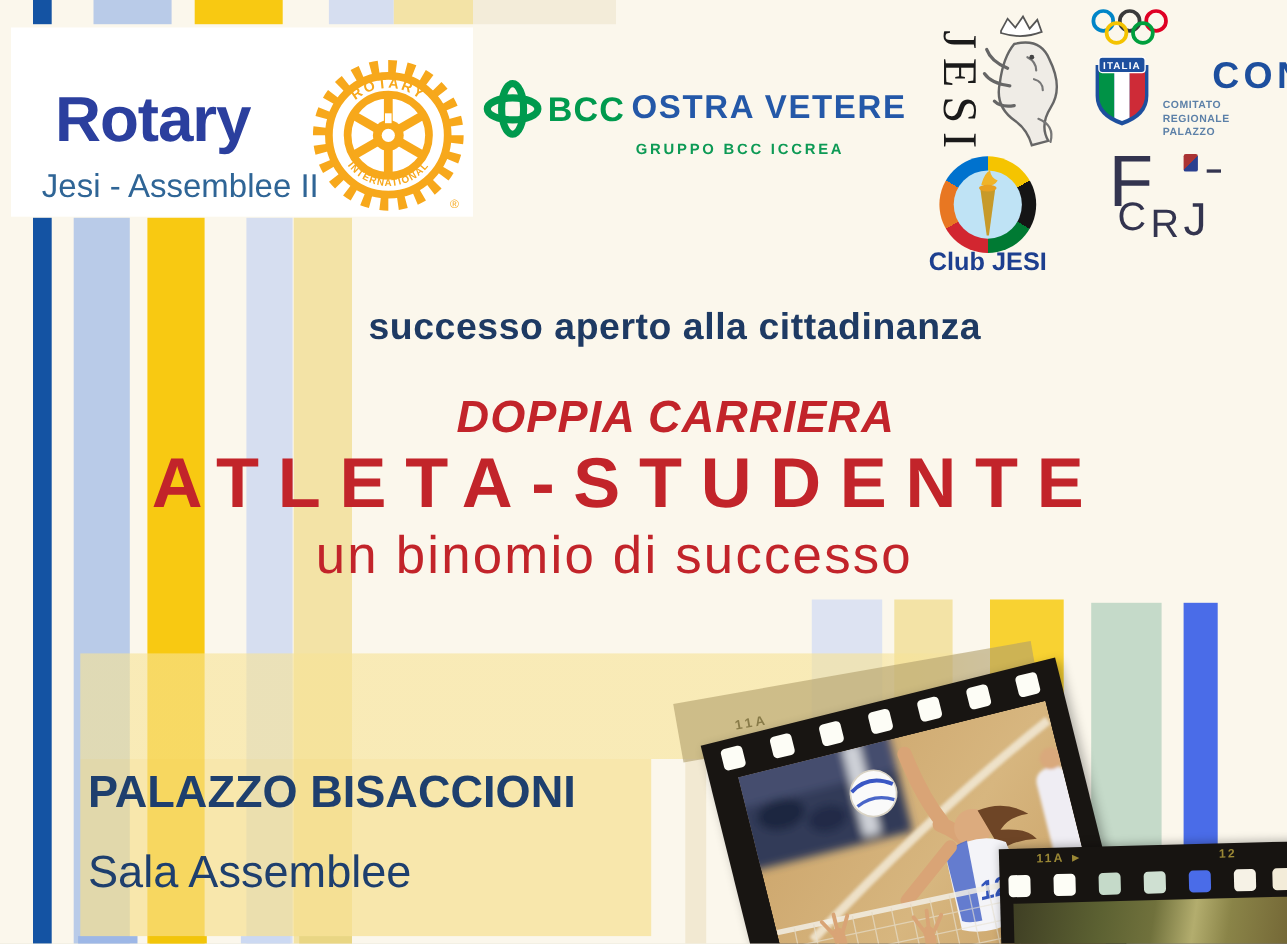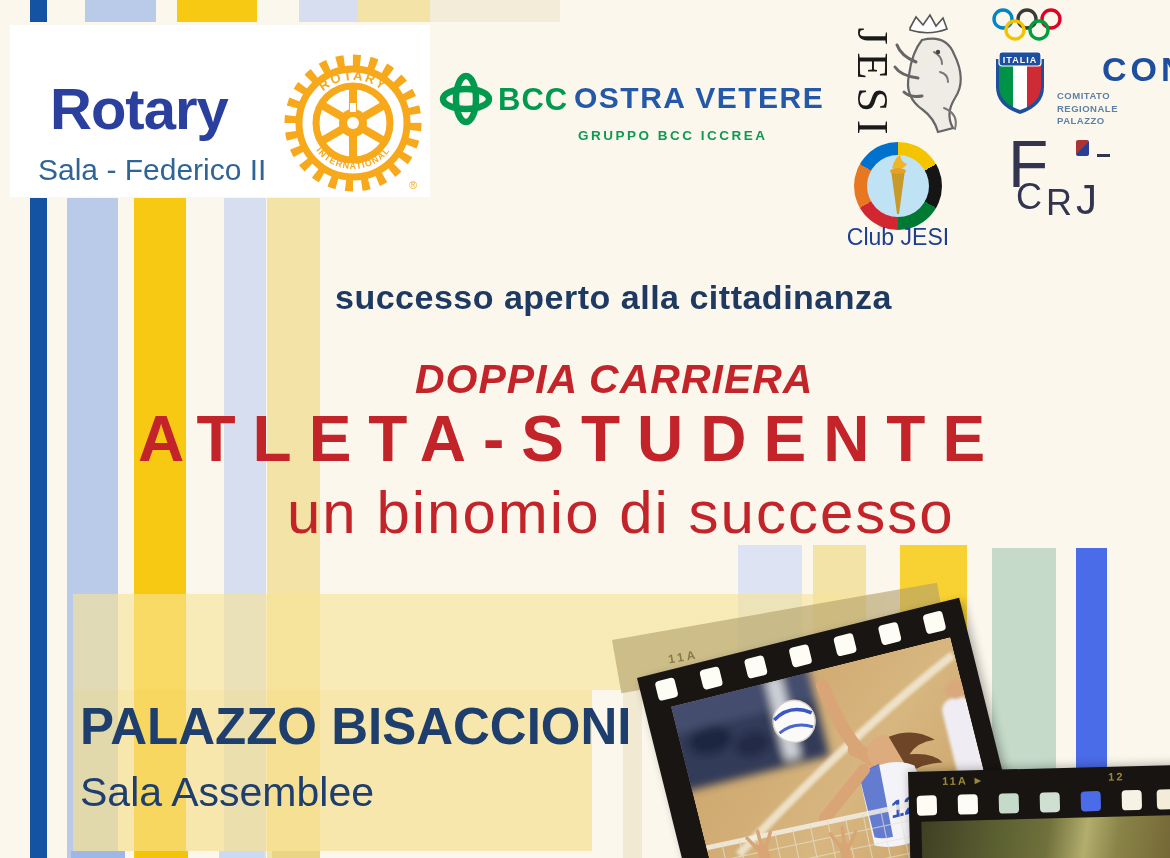--- a/index.html
+++ b/index.html
@@ -20,42 +20,42 @@
   
   .jesi-vertical{position:absolute;left:810px;top:62px;width:130px;height:46px;text-align:center;
     transform:rotate(90deg);font-family:"Liberation Serif",serif;font-size:44px;letter-spacing:8px;color:#1a1a1a;}
   
   .coni-name{position:absolute;left:1054px;top:50px;font-size:34px;font-weight:bold;color:#1d4f9e;letter-spacing:4px;margin-left:48px;}
   .coni-sub{position:absolute;left:1057px;top:90px;font-size:9.5px;font-weight:bold;color:#5c80a8;letter-spacing:.5px;line-height:12.5px;}
   
   .pana-ring{position:absolute;left:854px;top:142px;width:88px;height:88px;border-radius:50%;
     background:conic-gradient(from -60deg,#0072ce 0 60deg,#f5c400 60deg 120deg,#151515 120deg 180deg,#007a33 180deg 240deg,#d22630 240deg 300deg,#e87722 300deg 360deg);}
   .pana-inner{position:absolute;left:13px;top:13px;width:62px;height:62px;border-radius:50%;background:#bfe3f5;}
-  .pana-caption{position:absolute;left:836px;top:224px;width:124px;text-align:center;font-size:23px;font-weight:normal;color:#1d3f8f;}
+  .pana-caption{position:absolute;left:836px;top:224px;width:124px;text-align:center;font-size:23px;font-weight:bold;color:#1d3f8f;}
   
   .fcrj{position:absolute;left:1002px;top:132px;width:130px;height:105px;color:#33344f;}
   .fcrj span{position:absolute;font-weight:500;}
   .fcrj .f{left:6px;top:-6px;font-size:66px;}
   .fcrj .c{left:14px;top:44px;font-size:36px;}
   .fcrj .r{left:44px;top:50px;font-size:36px;}
   .fcrj .j{left:74px;top:44px;font-size:42px;}
   .fcrj-crest{position:absolute;left:74px;top:8px;width:13px;height:16px;border-radius:2px;
     background:linear-gradient(135deg,#a33 0 50%,#2a3f8f 50% 100%);}
   .fcrj-dash{position:absolute;left:95px;top:22px;width:13px;height:3px;background:#33344f;}
   
   .subtitle{position:absolute;left:335px;top:278px;font-size:34px;font-weight:bold;color:#1e3a63;letter-spacing:.5px;}
   .kicker{position:absolute;left:415px;top:356px;font-size:41px;font-weight:bold;font-style:italic;color:#c2242a;letter-spacing:1px;text-align:center;}
   .title{position:absolute;left:138px;top:402px;font-size:64px;font-weight:bold;color:#c2242a;letter-spacing:17px;white-space:nowrap;}
-  .tagline{position:absolute;left:287px;top:478px;font-size:60px;color:#c2242a;letter-spacing:2px;}
+  .tagline{position:absolute;left:287px;top:478px;font-size:48px;color:#c2242a;letter-spacing:2px;}
   
   .band-date{position:absolute;left:73px;top:594px;width:830px;height:96px;
     background:linear-gradient(90deg,rgba(247,227,150,.62) 0 88%,rgba(247,227,150,0) 100%);}
   .panel-venue{position:absolute;left:73px;top:690px;width:519px;height:161px;background:rgba(246,222,138,.65);}
   .event-date{position:absolute;left:78px;top:602px;font-size:54px;font-weight:bold;color:#1c3a66;letter-spacing:-1px;white-space:nowrap;}
-  .event-venue{position:absolute;left:80px;top:697px;font-size:51px;font-weight:600;color:#1e3f6e;}
+  .event-venue{position:absolute;left:80px;top:697px;font-size:41px;font-weight:600;color:#1e3f6e;}
   .event-room{position:absolute;left:80px;top:769px;font-size:41px;color:#1e3f6e;}
   
   .tan-band{position:absolute;left:612px;top:640px;width:330px;height:54px;
     background:rgba(176,158,106,.6);transform:rotate(-10deg);transform-origin:0 0;}
   .tan-label{position:absolute;left:52px;top:22px;font-size:12px;font-weight:bold;color:rgba(80,70,20,.55);letter-spacing:3px;}
   .strip-main{position:absolute;left:637px;top:678px;width:332px;height:310px;background:#181512;
     transform:rotate(-14deg);transform-origin:0 0;box-shadow:3px 4px 10px rgba(0,0,0,.3);}
   .strip2{position:absolute;left:908px;top:772px;width:274px;height:95px;background:#171411;
     transform:rotate(-1.5deg);transform-origin:0 0;box-shadow:0 -2px 8px rgba(0,0,0,.25);}
   .hole{position:absolute;width:20px;height:20px;border-radius:4px;background:#fdfdf6;}
@@ -89,21 +89,21 @@
   <div class="stripe" style="left:1076px;top:548px;width:31px;height:272px;background:#4a6ce8;"></div>
   <div class="stripe" style="left:623px;top:690px;width:19px;height:168px;background:#f2e9d2;"></div>
 
   <div class="stripe" style="left:71px;top:851px;width:54px;height:7px;background:#9db7e6;"></div>
   <div class="stripe" style="left:136px;top:851px;width:52px;height:7px;background:#f2c50a;"></div>
   <div class="stripe" style="left:219px;top:851px;width:45px;height:7px;background:#ccd9f2;"></div>
   <div class="stripe" style="left:272px;top:851px;width:48px;height:7px;background:#e9d684;"></div>
 
   <div class="logo-box">
     <div class="rotary-word">Rotary</div>
-    <div class="rotary-club">Sala - Federico II</div>
+    <div class="rotary-club">Jesi - Assemblee II</div>
     <svg class="abs" style="left:268px;top:23px;" width="150" height="150" viewBox="-75 -75 150 150">
       <defs>
         <path id="arcTop" d="M -45 2 A 45 45 0 0 1 45 2"></path>
         <path id="arcBot" d="M -46 0 A 46 46 0 0 0 46 0"></path>
       </defs>
       <circle r="62" fill="none" stroke="#f7a81b" stroke-width="13" stroke-dasharray="7.5 8.7"></circle>
       <circle r="56" fill="#ffffff"></circle>
       <circle r="54" fill="none" stroke="#f7a81b" stroke-width="7"></circle>
       <circle r="37" fill="none" stroke="#f7a81b" stroke-width="7"></circle>
       <g stroke="#f7a81b" stroke-width="8">

